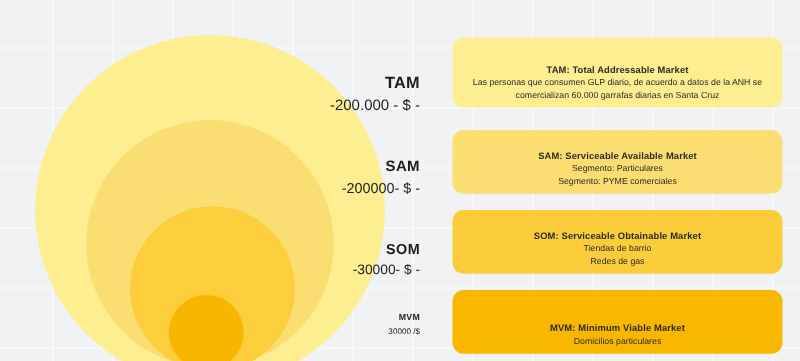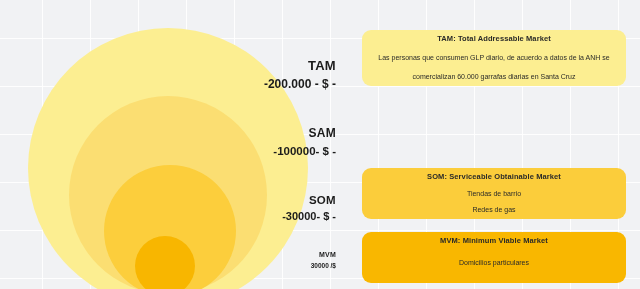--- a/index.html
+++ b/index.html
@@ -37,21 +37,21 @@
     color: #1c1c1c;
     line-height: 1.25;
     pointer-events: none;
   }
   .circle-label .title {
     display: block;
     font-weight: bold;
   }
   .circle-label .value {
     display: block;
-    font-weight: bold;
+    font-weight: normal;
     margin-left: 24px;
   }
 
   #tam-circle {
     left: 28px;
     top: 28px;
     width: 280px;
     height: 280px;
     background: #FCEE91;
   }
@@ -99,21 +99,21 @@
   
   .card {
     position: absolute;
     left: 362px;
     width: 264px;
     border-radius: 9px;
     box-sizing: border-box;
     display: flex;
     flex-direction: column;
     align-items: center;
-    justify-content: space-between;
+    justify-content: flex-end;
     text-align: center;
     padding: 4px 16px;
     color: #2a2a28;
   }
   .card .card-title {
     font-weight: bold;
     font-size: 7.5px;
     letter-spacing: .1px;
     margin-bottom: 2px;
   }
@@ -152,39 +152,44 @@
   <div class="circle" id="som-circle"></div>
   <div class="circle" id="mvm-circle"></div>
 
   <div class="circle-label" id="tam-label">
     <span class="title">TAM</span>
     <span class="value">-200.000 - $ -</span>
   </div>
 
   <div class="circle-label" id="sam-label">
     <span class="title">SAM</span>
-    <span class="value">-100000- $ -</span>
+    <span class="value">-200000- $ -</span>
   </div>
 
   <div class="circle-label" id="som-label">
     <span class="title">SOM</span>
     <span class="value">-30000- $ -</span>
   </div>
 
   <div class="circle-label" id="mvm-label">
     <span class="title">MVM</span>
     <span class="value">30000 /$</span>
   </div>
 
   <div class="card" id="card-tam">
     <div class="card-title">TAM: Total Addressable Market</div>
     <div class="card-line">Las personas que consumen GLP diario, de acuerdo a datos de la ANH se</div>
     <div class="card-line">comercializan 60.000 garrafas diarias en Santa Cruz</div>
   </div>
 
+  <div class="card" id="card-sam">
+    <div class="card-title">SAM: Serviceable Available Market</div>
+    <div class="card-line">Segmento: Particulares</div>
+    <div class="card-line">Segmento: PYME comerciales</div>
+  </div>
 
   <div class="card" id="card-som">
     <div class="card-title">SOM: Serviceable Obtainable Market</div>
     <div class="card-line">Tiendas de barrio</div>
     <div class="card-line">Redes de gas</div>
   </div>
 
   <div class="card" id="card-mvm">
     <div class="card-title">MVM: Minimum Viable Market</div>
     <div class="card-line">Domicilios particulares</div>

